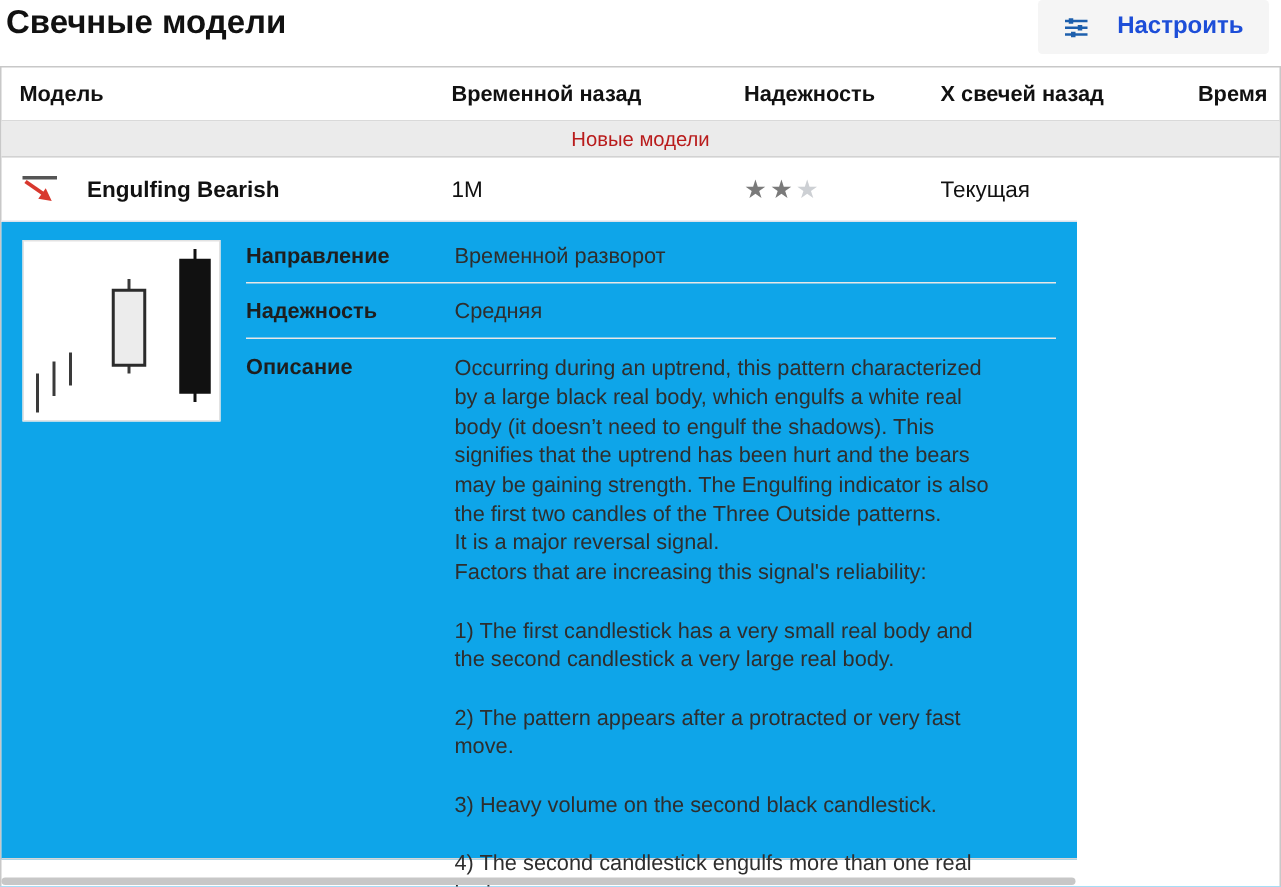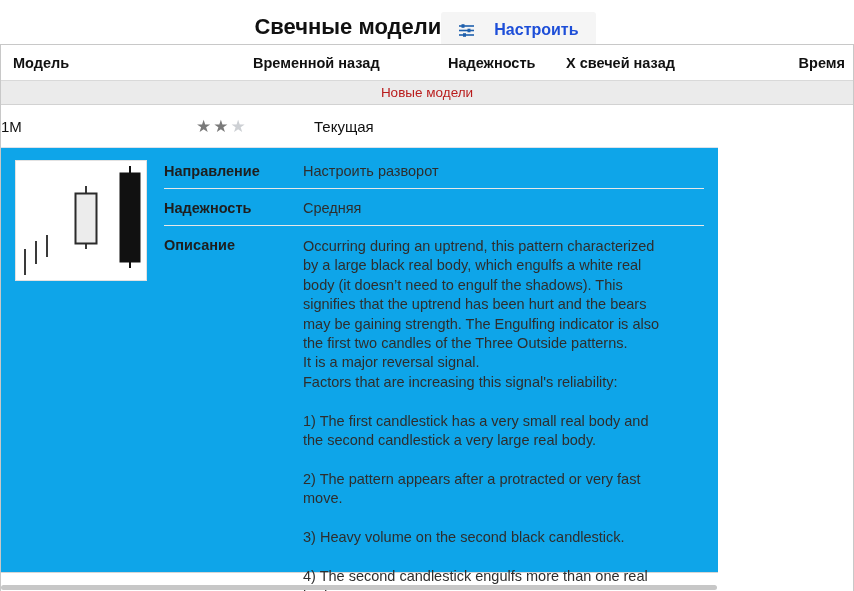--- a/index.html
+++ b/index.html
@@ -5,43 +5,43 @@
   * { box-sizing: border-box; }
   html,body { margin:0; padding:0; }
   body {
     width:854px; height:591px; overflow:hidden;
     background:#fff; color:#1a1a1a;
     font-family:"Liberation Sans", sans-serif;
     position:relative;
   }
 
   
-  .topbar { height:44px; display:flex; align-items:flex-start; justify-content:center; padding:12px 8px 0 4px; }
+  .topbar { height:44px; display:flex; align-items:flex-start; justify-content:space-between; padding:0 8px 0 4px; }
   .page-title { font-size:22px; font-weight:700; margin:2px 0 0 0; color:#111; }
   .customize-btn {
     display:flex; align-items:center; gap:19px;
     background:#f5f5f5; border:none; border-radius:3px;
     height:36px; padding:0 17px; cursor:pointer;
     color:#1d4ed8; font-family:"Liberation Sans", sans-serif;
     font-size:16px; font-weight:700;
   }
   .customize-btn svg { display:block; }
 
   
   .table {
     position:absolute; left:0; top:44px; width:854px; height:547px;
     border:1px solid #c8c8c8; border-bottom:none;
     background:#fff;
   }
   .thead { display:flex; align-items:center; height:36px; border-bottom:1px solid #d9d9d9;
            font-size:14.5px; font-weight:700; color:#111; }
-  .col-model   { width:252px; padding-left:12px; display:flex; align-items:center; }
+  .col-model   { width:300px; padding-left:12px; display:flex; align-items:center; }
   .col-period  { width:195px; }
   .col-rel     { width:118px; }
-  .col-candles { width:151px; }
+  .col-candles { width:151px;margin-left:13px; }
   .col-time    { flex:1; text-align:right; padding-right:8px; }
 
   .section-row {
     height:24px; line-height:24px; text-align:center;
     background:#ebebeb; border-bottom:1px solid #d2d2d2;
     font-size:13.5px; color:#b91c1c;
   }
 
   .pattern-row { display:flex; align-items:center; height:42px; font-size:15px; color:#111; cursor:pointer; }
   .pattern-row .icon-wrap { width:30px; margin-right:15px; display:flex; align-items:center; }
@@ -100,20 +100,30 @@
     <div class="col-model">Модель</div>
     <div class="col-period">Временной назад</div>
     <div class="col-rel">Надежность</div>
     <div class="col-candles">X свечей назад</div>
     <div class="col-time">Время</div>
   </div>
 
   <div class="section-row">Новые модели</div>
 
   <div class="pattern-row">
+    <div class="col-model">
+      <span class="icon-wrap">
+        <svg width="27" height="22" viewBox="0 0 27 22">
+          <line x1="2" y1="3.5" x2="25" y2="3.5" stroke="#555" stroke-width="2.4"></line>
+          <line x1="4" y1="6" x2="17" y2="15" stroke="#d8382e" stroke-width="2.6"></line>
+          <polygon points="21.5,19 12.5,17.5 17.5,10.5" fill="#d8382e"></polygon>
+        </svg>
+      </span>
+      <span class="pattern-name">Engulfing Bearish</span>
+    </div>
     <div class="col-period">1M</div>
     <div class="col-rel stars">
       <span class="star filled">★</span><span class="star filled">★</span><span class="star">★</span>
     </div>
     <div class="col-candles">Текущая</div>
     <div class="col-time"></div>
   </div>
 
   <div class="blue-sep"></div>
 
@@ -129,21 +139,21 @@
         </g>
         <rect x="59.5" y="32.5" width="21" height="50" fill="#ececec" stroke="#2b2b2b" stroke-width="2"></rect>
         <line x1="114" y1="5" x2="114" y2="107" stroke="#111" stroke-width="2"></line>
         <rect x="103.5" y="11.5" width="21" height="90" fill="#111"></rect>
       </svg>
     </div>
 
     <div class="detail-rows">
       <div class="drow">
         <div class="dlabel">Направление</div>
-        <div class="dvalue">Настроить разворот</div>
+        <div class="dvalue">Временной разворот</div>
       </div>
       <div class="drow">
         <div class="dlabel">Надежность</div>
         <div class="dvalue">Средняя</div>
       </div>
       <div class="drow last">
         <div class="dlabel">Описание</div>
         <div class="dvalue desc">Occurring during an uptrend, this pattern characterized
 by a large black real body, which engulfs a white real
 body (it doesn’t need to engulf the shadows). This

